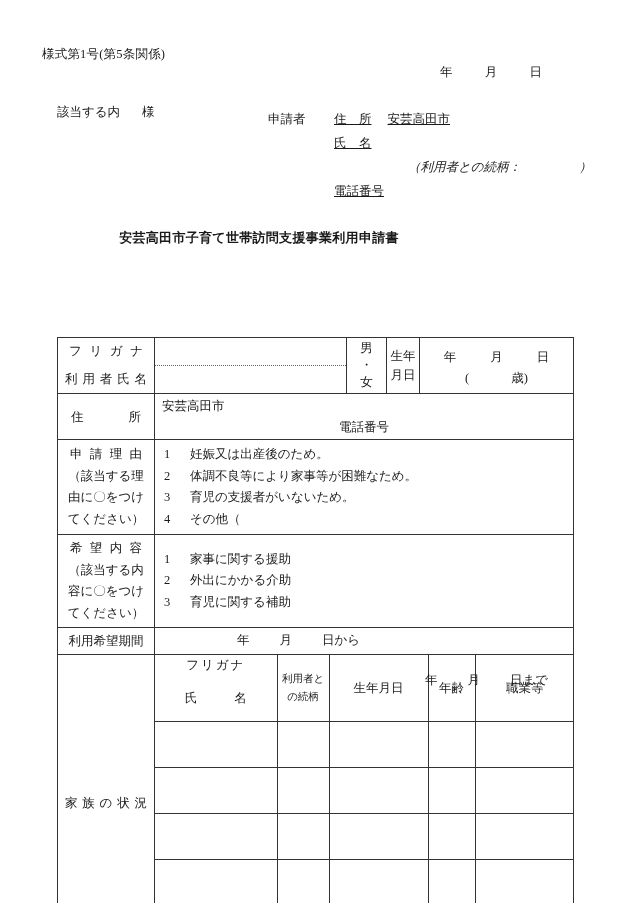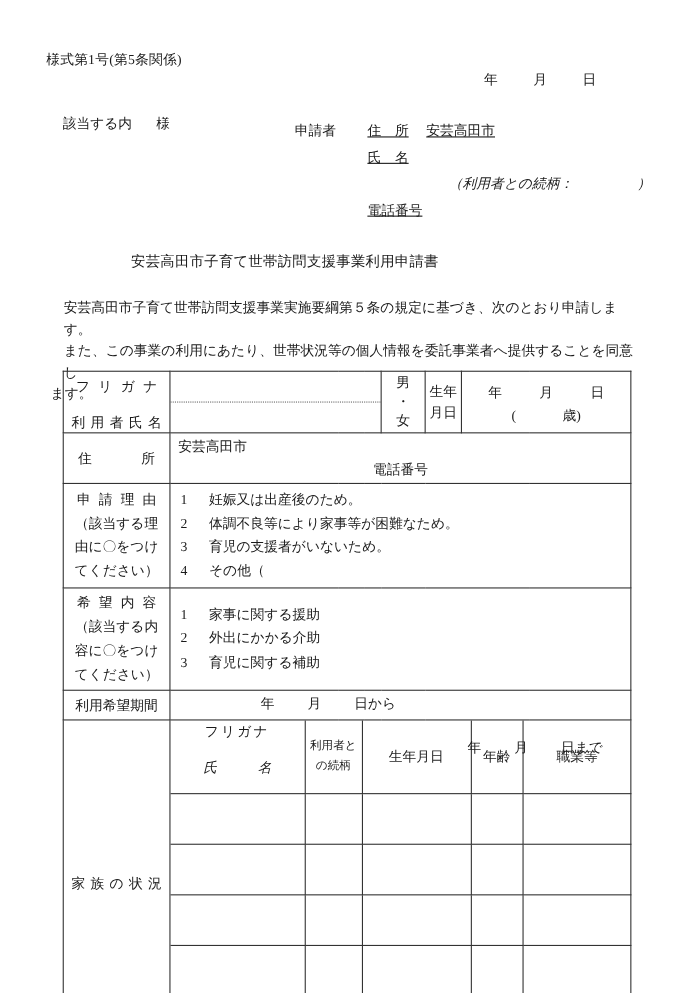--- a/index.html
+++ b/index.html
@@ -67,21 +67,21 @@
   .ap-rel .blank { display: inline-block; width: 58px; }
 
   
   .doc-title {
     position: absolute;
     left: 0;
     top: 229px;
     width: 518px;
     text-align: center;
     font-size: 13px;
-    font-weight: normal;
+    font-weight: bold;
     letter-spacing: 0.3px;
   }
 
   
   .intro {
     position: absolute;
     left: 46px;
     top: 271px;
     width: 540px;
     font-size: 12.5px;
@@ -125,21 +125,21 @@
   .lbl-multiline div { white-space: nowrap; }
 
   
   .furi-wrap { position: relative; height: 54px; }
   .furi-top {
     position: absolute; left: 0; right: 0; top: 0; height: 26px;
     display: flex; align-items: center; justify-content: center;
   }
   .furi-bot {
     position: absolute; left: 0; right: 0; top: 27px; height: 27px;
-    display: flex; align-items: flex-end; justify-content: center;
+    display: flex; align-items: center; justify-content: center;
   }
   .dotsep {
     position: absolute;
     left: 0; right: 0; top: 26px;
     border-top: 1px dotted #666666;
   }
   .spread-2 {
     display: block;
     width: 74px;
     text-align: justify;
@@ -230,21 +230,20 @@
   .fam-head-h { height: 44px; }
   .fam-body-h { height: 46px; }
   .fam-name-head { line-height: 21px; }
   .fam-name-head .w1 { display: block; letter-spacing: 2px; }
   .fam-name-head .w2 {
     display: block;
     width: 62px;
     margin: 12px auto;
     text-align: justify;
     text-align-last: justify;
-    font-style: italic;
   }
   .fam-rel-head {
     font-size: 10.5px;
     line-height: 18px;
   }
 </style>
 </head>
 <body>
 
 <div id="page">
@@ -276,25 +275,20 @@
     <div class="ap-row">
       <span class="ap-rel"><span>（利用者との続柄：</span><span class="blank"></span><span>）</span></span>
     </div>
     <div class="ap-row">
       <span class="ap-field">電話番号</span>
     </div>
   </div>
 
   <div class="doc-title">安芸高田市子育て世帯訪問支援事業利用申請書</div>
 
-  <div class="intro">
-    <p class="ind">安芸高田市子育て世帯訪問支援事業実施要綱第５条の規定に基づき、次のとおり申請します。</p>
-    <p class="ind">また、この事業の利用にあたり、世帯状況等の個人情報を委託事業者へ提供することを同意し</p>
-    <p>ます。</p>
-  </div>
 
   <table class="main-table">
     <colgroup>
       <col style="width:97px">
       <col style="width:153px">
       <col style="width:23px">
       <col style="width:16px">
       <col style="width:40px">
       <col style="width:33px">
       <col style="width:61px">

